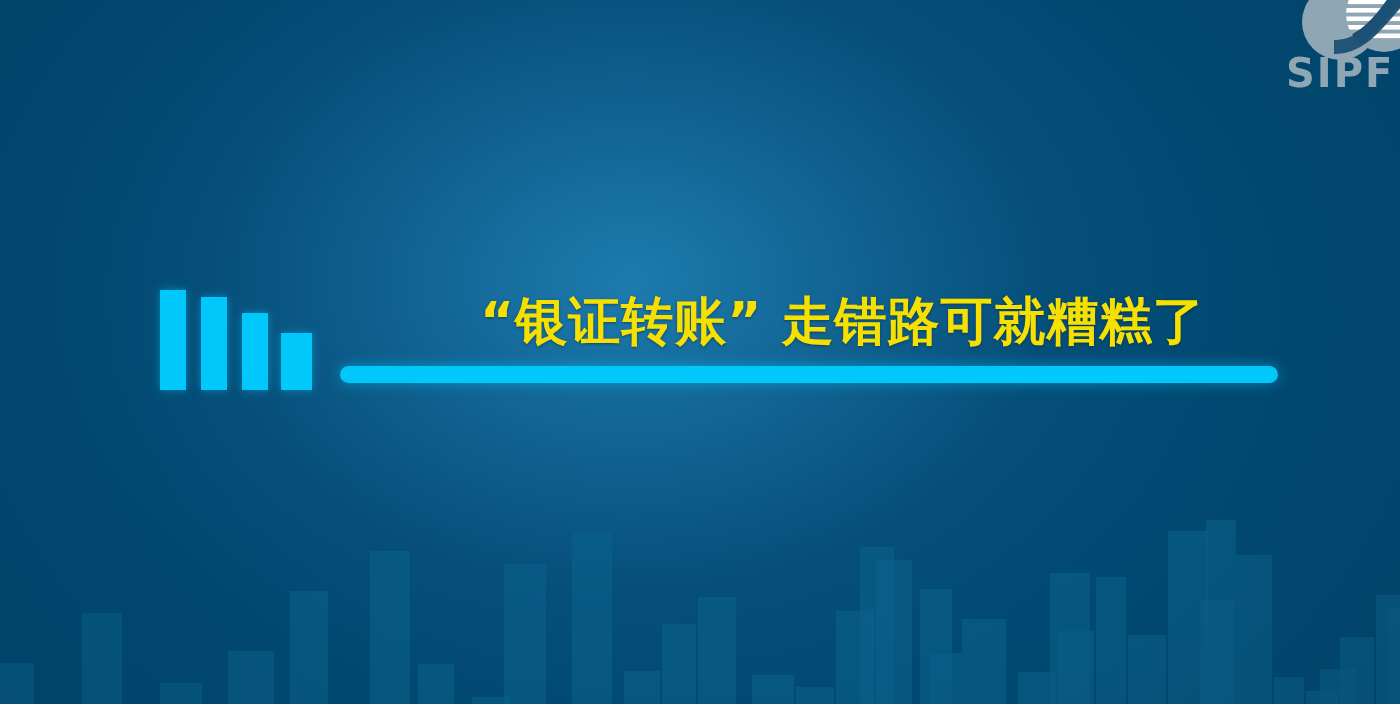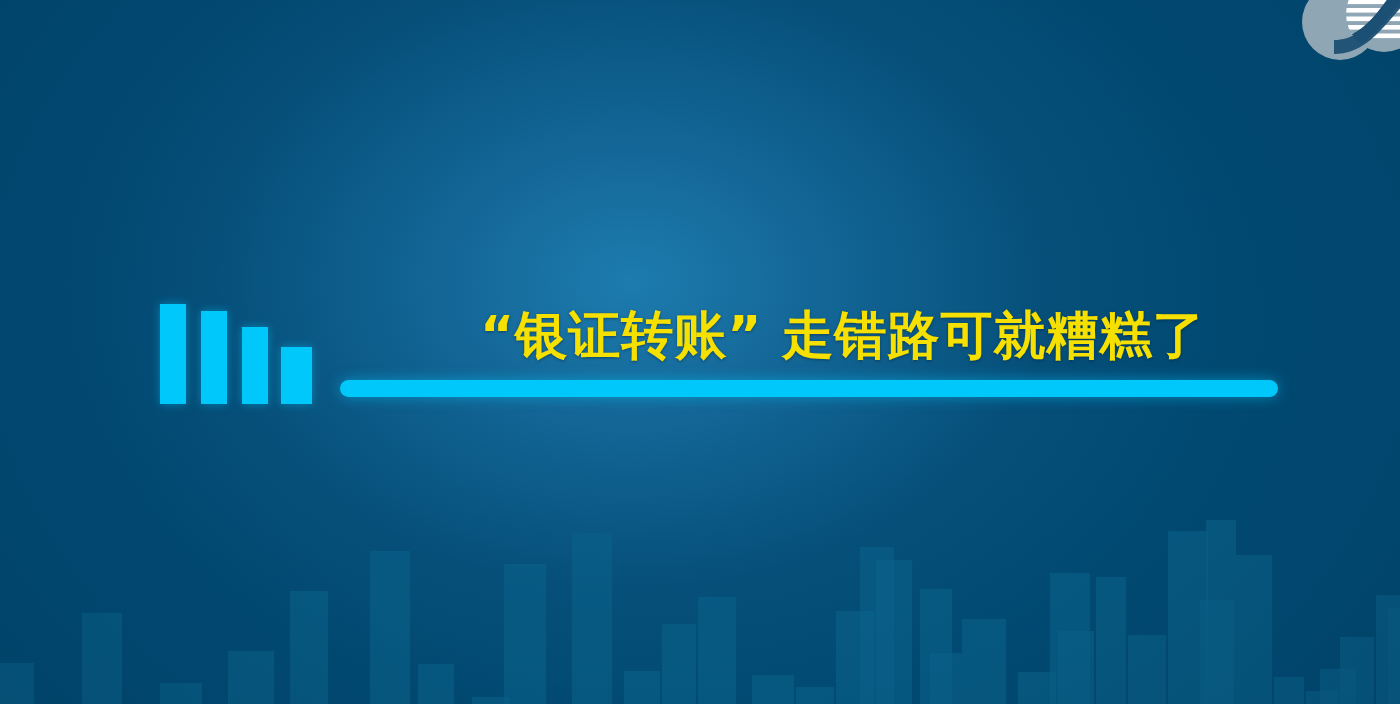--- a/index.html
+++ b/index.html
@@ -73,21 +73,21 @@
     font-weight: bold;
     letter-spacing: 2px;
     color: #8fa6b5;
     font-family: "DejaVu Sans", sans-serif;
   }
 
   
   #title-block {
     position: absolute;
     left: 0;
-    top: 296px;
+    top: 282px;
     width: 1135px;
     height: 110px;
   }
 
   #bar-icon {
     position: absolute;
     left: 160px;
     top: 8px;
     width: 152px;
     height: 100px;
@@ -191,20 +191,21 @@
           <rect x="62" y="7.5" width="92" height="4.6" fill="#ffffff"></rect>
           <rect x="62" y="16" width="92" height="4.6" fill="#ffffff"></rect>
           <rect x="62" y="24.5" width="92" height="4.6" fill="#ffffff"></rect>
           <rect x="62" y="33" width="92" height="4.6" fill="#ffffff"></rect>
           <rect x="62" y="41.5" width="92" height="4.6" fill="#ffffff"></rect>
         </g>
         <path d="M 148 -16 C 120 -16 112 6 98 22 C 84 38 72 46 56 46 L 56 60 C 82 60 96 42 110 26 C 124 10 134 -2 150 -2 Z" fill="#1b4f73"></path>
       </g>
       <path d="M 148 -14 C 122 -14 114 6 100 22 C 86 38 74 48 56 48 L 56 62 C 82 62 98 44 112 28 C 126 12 134 0 150 0 Z" fill="#1b4f73" opacity="0.95"></path>
     </svg>
+    <div id="logo-text">SIPF</div>
   </div>
 
   <div id="title-block">
     <div id="bar-icon">
         <div class="icon-bar" style="left: 0px; width: 26px; height: 100px; background: rgb(0, 200, 250);"></div>
         <div class="icon-bar" style="left: 41px; width: 26px; height: 93px; background: rgb(0, 200, 250);"></div>
         <div class="icon-bar" style="left: 82px; width: 26px; height: 77px; background: rgb(0, 200, 250);"></div>
         <div class="icon-bar" style="left: 121px; width: 31px; height: 57px; background: rgb(0, 200, 250);"></div>
       </div>
     <div id="title-text">“银证转账” 走错路可就糟糕了</div>

